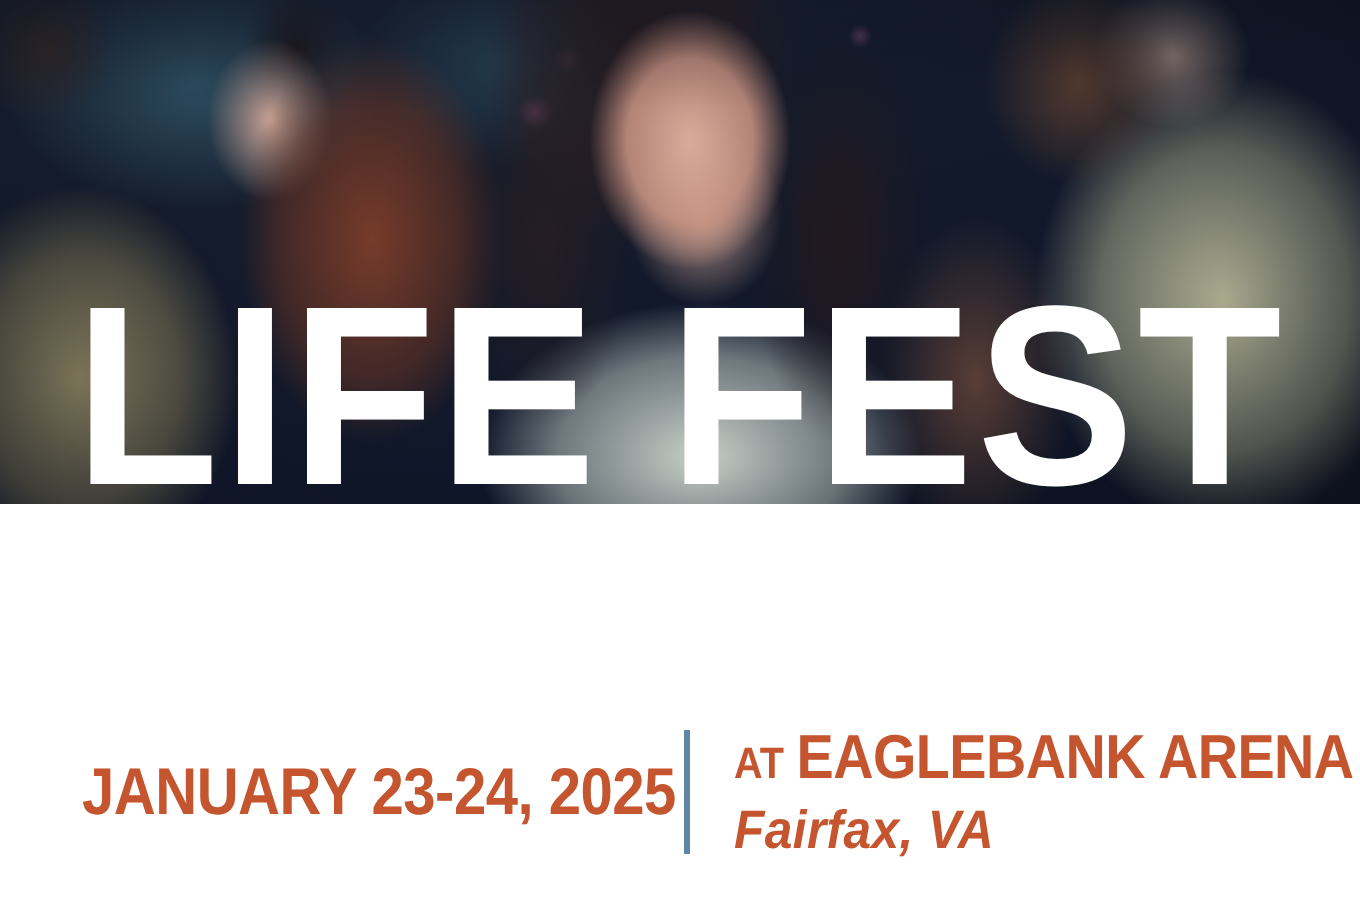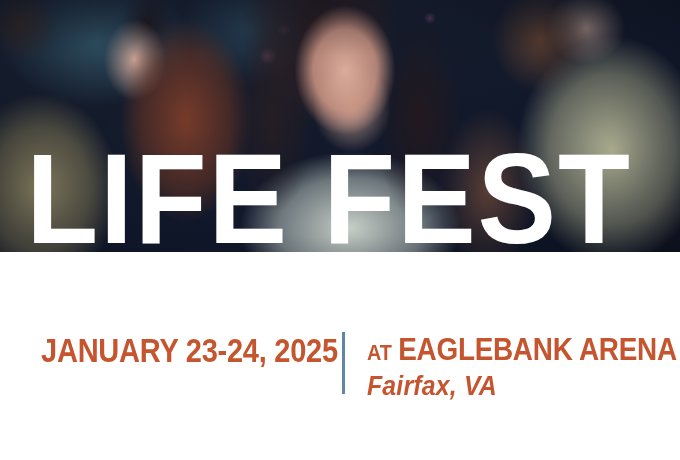--- a/index.html
+++ b/index.html
@@ -79,21 +79,21 @@
 
   
   .title-wrap {
     position: absolute;
     left: 0;
     top: 0;
     width: 680px;
     height: 252px;
     display: flex;
     align-items: flex-end;
-    justify-content: flex-start;
+    justify-content: center;
   }
   .title {
     color: #ffffff;
     font-family: "Liberation Sans Narrow", "Liberation Sans", sans-serif;
     font-weight: 700;
     font-size: 128px;
     line-height: 0.78;
     letter-spacing: 2px;
     transform: scaleX(0.92);
     transform-origin: center bottom;
@@ -127,21 +127,21 @@
 
   
   .info-bar {
     position: absolute;
     left: 0;
     top: 332px;
     width: 680px;
     height: 128px;
     background: #ffffff;
     display: flex;
-    align-items: flex-start;
+    align-items: center;
   }
   .info-date {
     width: 342px;
     text-align: right;
     padding-right: 24px;
     box-sizing: border-box;
     color: #c4552f;
     font-family: "Liberation Sans Narrow", "Liberation Sans", sans-serif;
     font-weight: 700;
     font-size: 33px;

